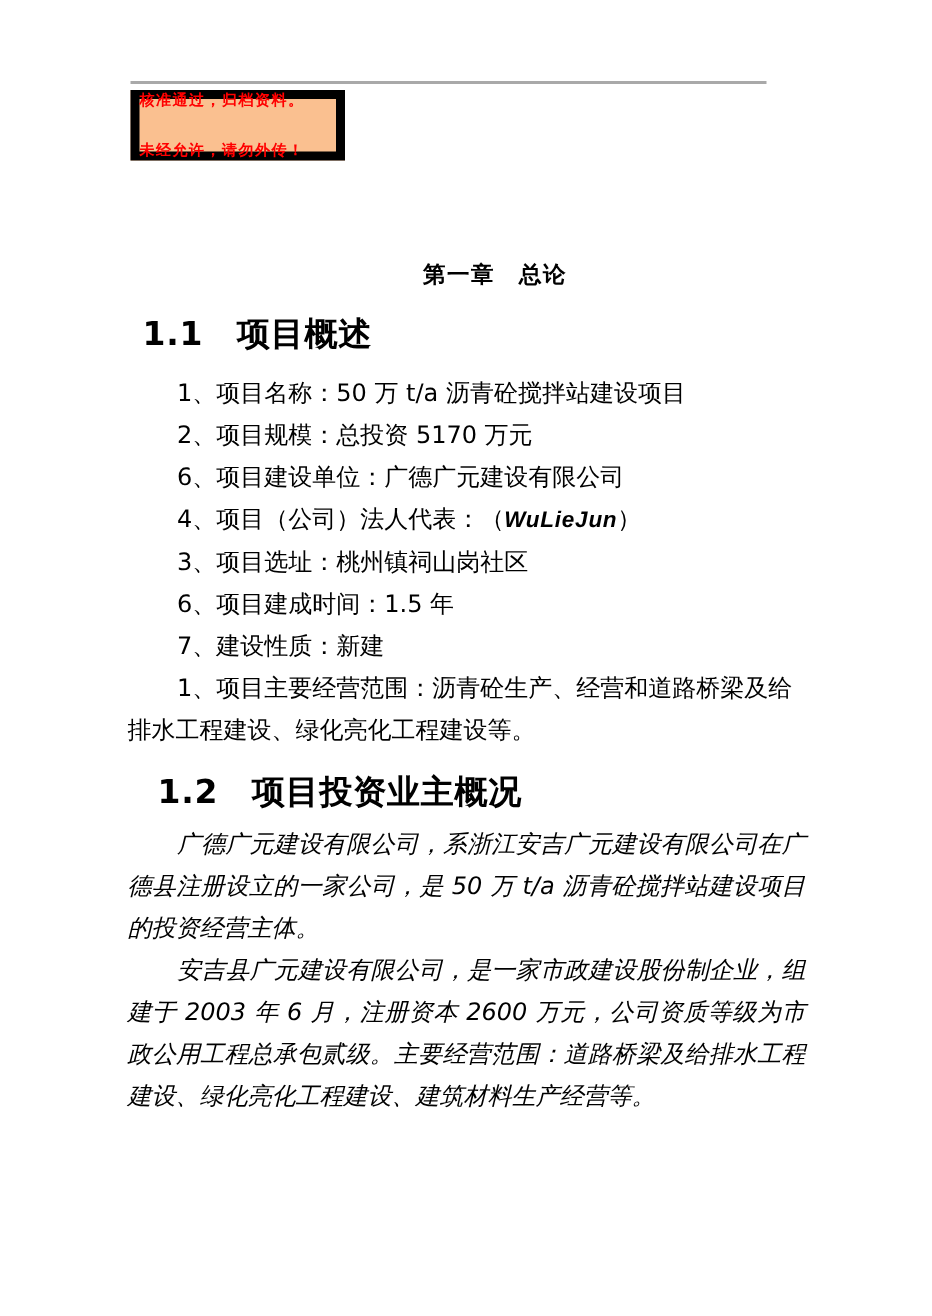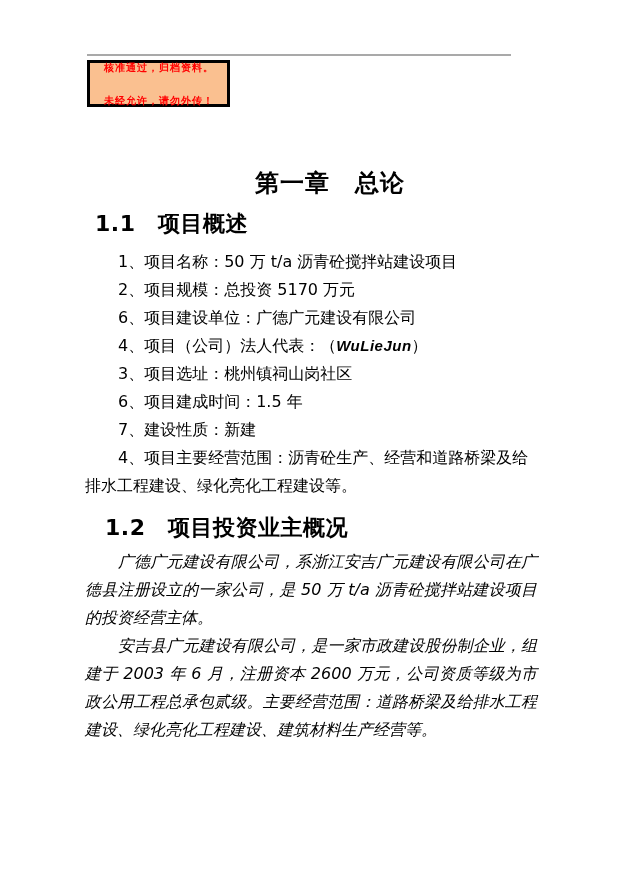--- a/index.html
+++ b/index.html
@@ -19,47 +19,46 @@
     left: 87px; top: 54px;
     width: 424px; height: 0;
     border-top: 2px solid #a9a9a9;
   }
 
   .notice-box {
     position: absolute;
     left: 87px; top: 60px;
     width: 143px; height: 47px;
     background: #FAC090;
-    border: 3px solid #000000;
+    border: 6px solid #000000;
     display: flex;
     flex-direction: column;
     justify-content: center;
     gap: 22px;
-    padding-left: 14px;
   }
   .notice-line {
     color: #FF0000;
     font-weight: bold;
     font-size: 10px;
     line-height: 11px;
     letter-spacing: 1px;
     white-space: nowrap;
   }
 
   .content {
     position: absolute;
     left: 85px; top: 170px;
     width: 452px;
   }
 
   .doc-title {
     margin: 0 0 16px 0;
     padding-left: 38px;
     text-align: center;
-    font-size: 24px;
+    font-size: 15px;
     font-weight: bold;
     line-height: 26px;
     letter-spacing: 1px;
   }
 
   .sec-heading {
     margin: 0;
     font-size: 22px;
     font-weight: bold;
     line-height: 24px;
@@ -108,21 +107,21 @@
 
     <h2 class="sec-heading h11">1.1　项目概述</h2>
 
     <p class="item">1、项目名称：50 万 t/a 沥青砼搅拌站建设项目</p>
     <p class="item">2、项目规模：总投资 5170 万元</p>
     <p class="item">6、项目建设单位：广德广元建设有限公司</p>
     <p class="item"><span>4、项目（公司）法人代表：（</span><span class="signature">WuLieJun</span><span>）</span></p>
     <p class="item">3、项目选址：桃州镇祠山岗社区</p>
     <p class="item">6、项目建成时间：1.5 年</p>
     <p class="item">7、建设性质：新建</p>
-    <p class="item">4、项目主要经营范围：沥青砼生产、经营和道路桥梁及给排水工程建设、绿化亮化工程建设等。</p>
+    <p class="item">1、项目主要经营范围：沥青砼生产、经营和道路桥梁及给排水工程建设、绿化亮化工程建设等。</p>
 
     <h2 class="sec-heading h12">1.2　项目投资业主概况</h2>
 
     <p class="para">广德广元建设有限公司，系浙江安吉广元建设有限公司在广德县注册设立的一家公司，是 50 万 t/a 沥青砼搅拌站建设项目的投资经营主体。</p>
     <p class="para">安吉县广元建设有限公司，是一家市政建设股份制企业，组建于 2003 年 6 月，注册资本 2600 万元，公司资质等级为市政公用工程总承包贰级。主要经营范围：道路桥梁及给排水工程建设、绿化亮化工程建设、建筑材料生产经营等。</p>
 
   </div>
 
 </div>
 

